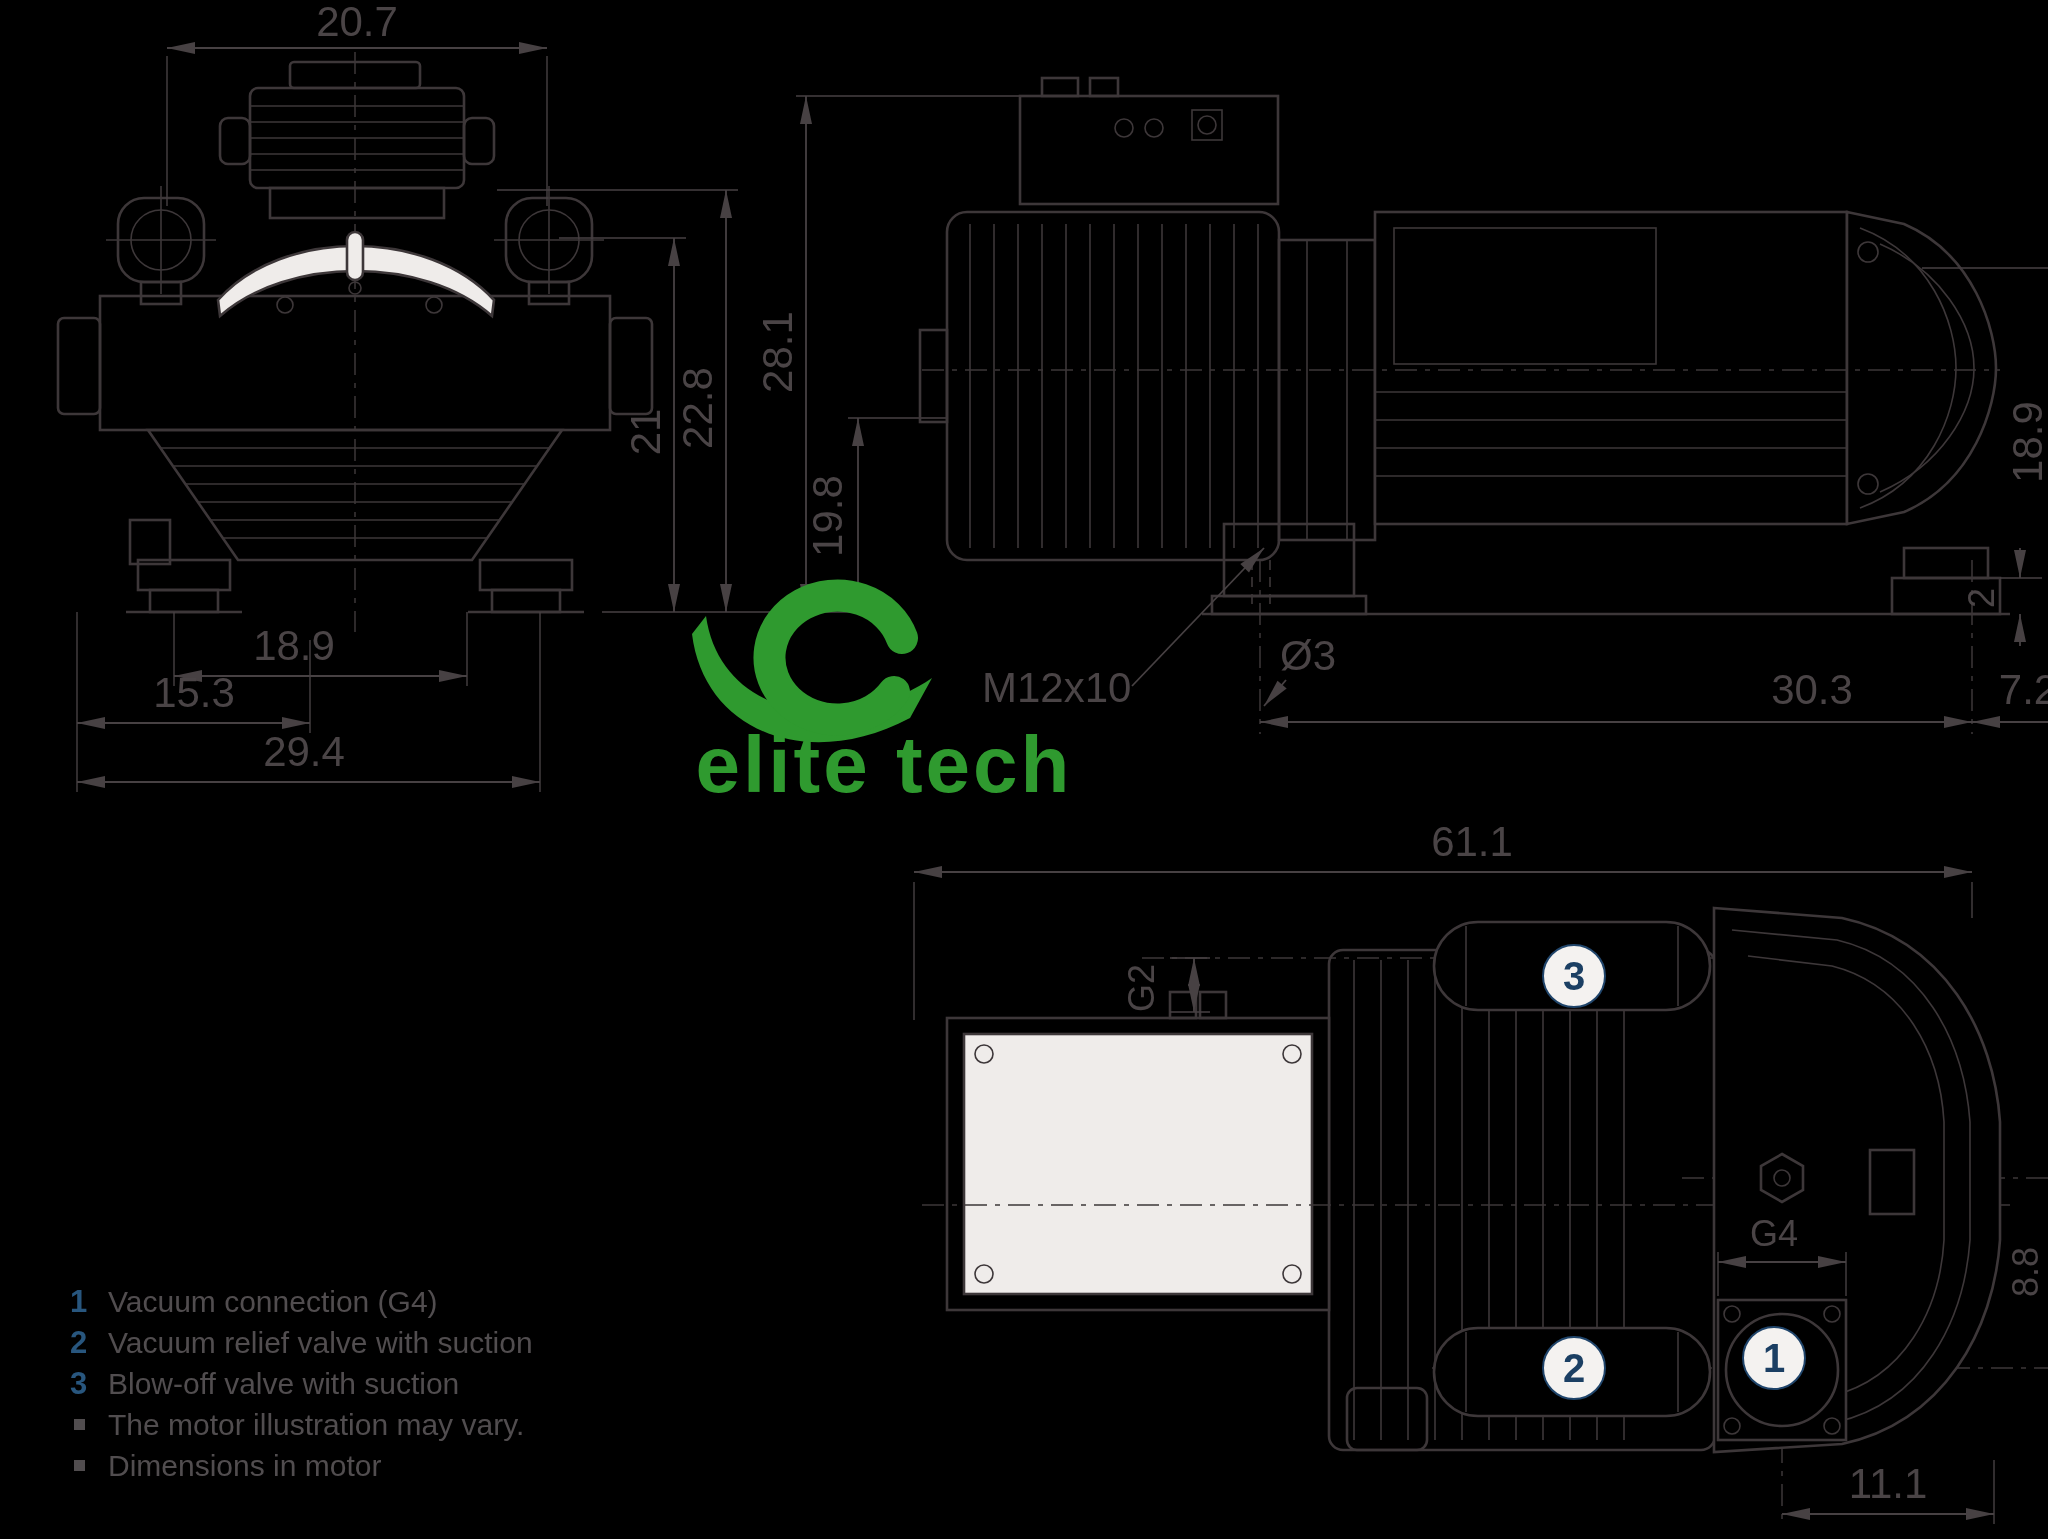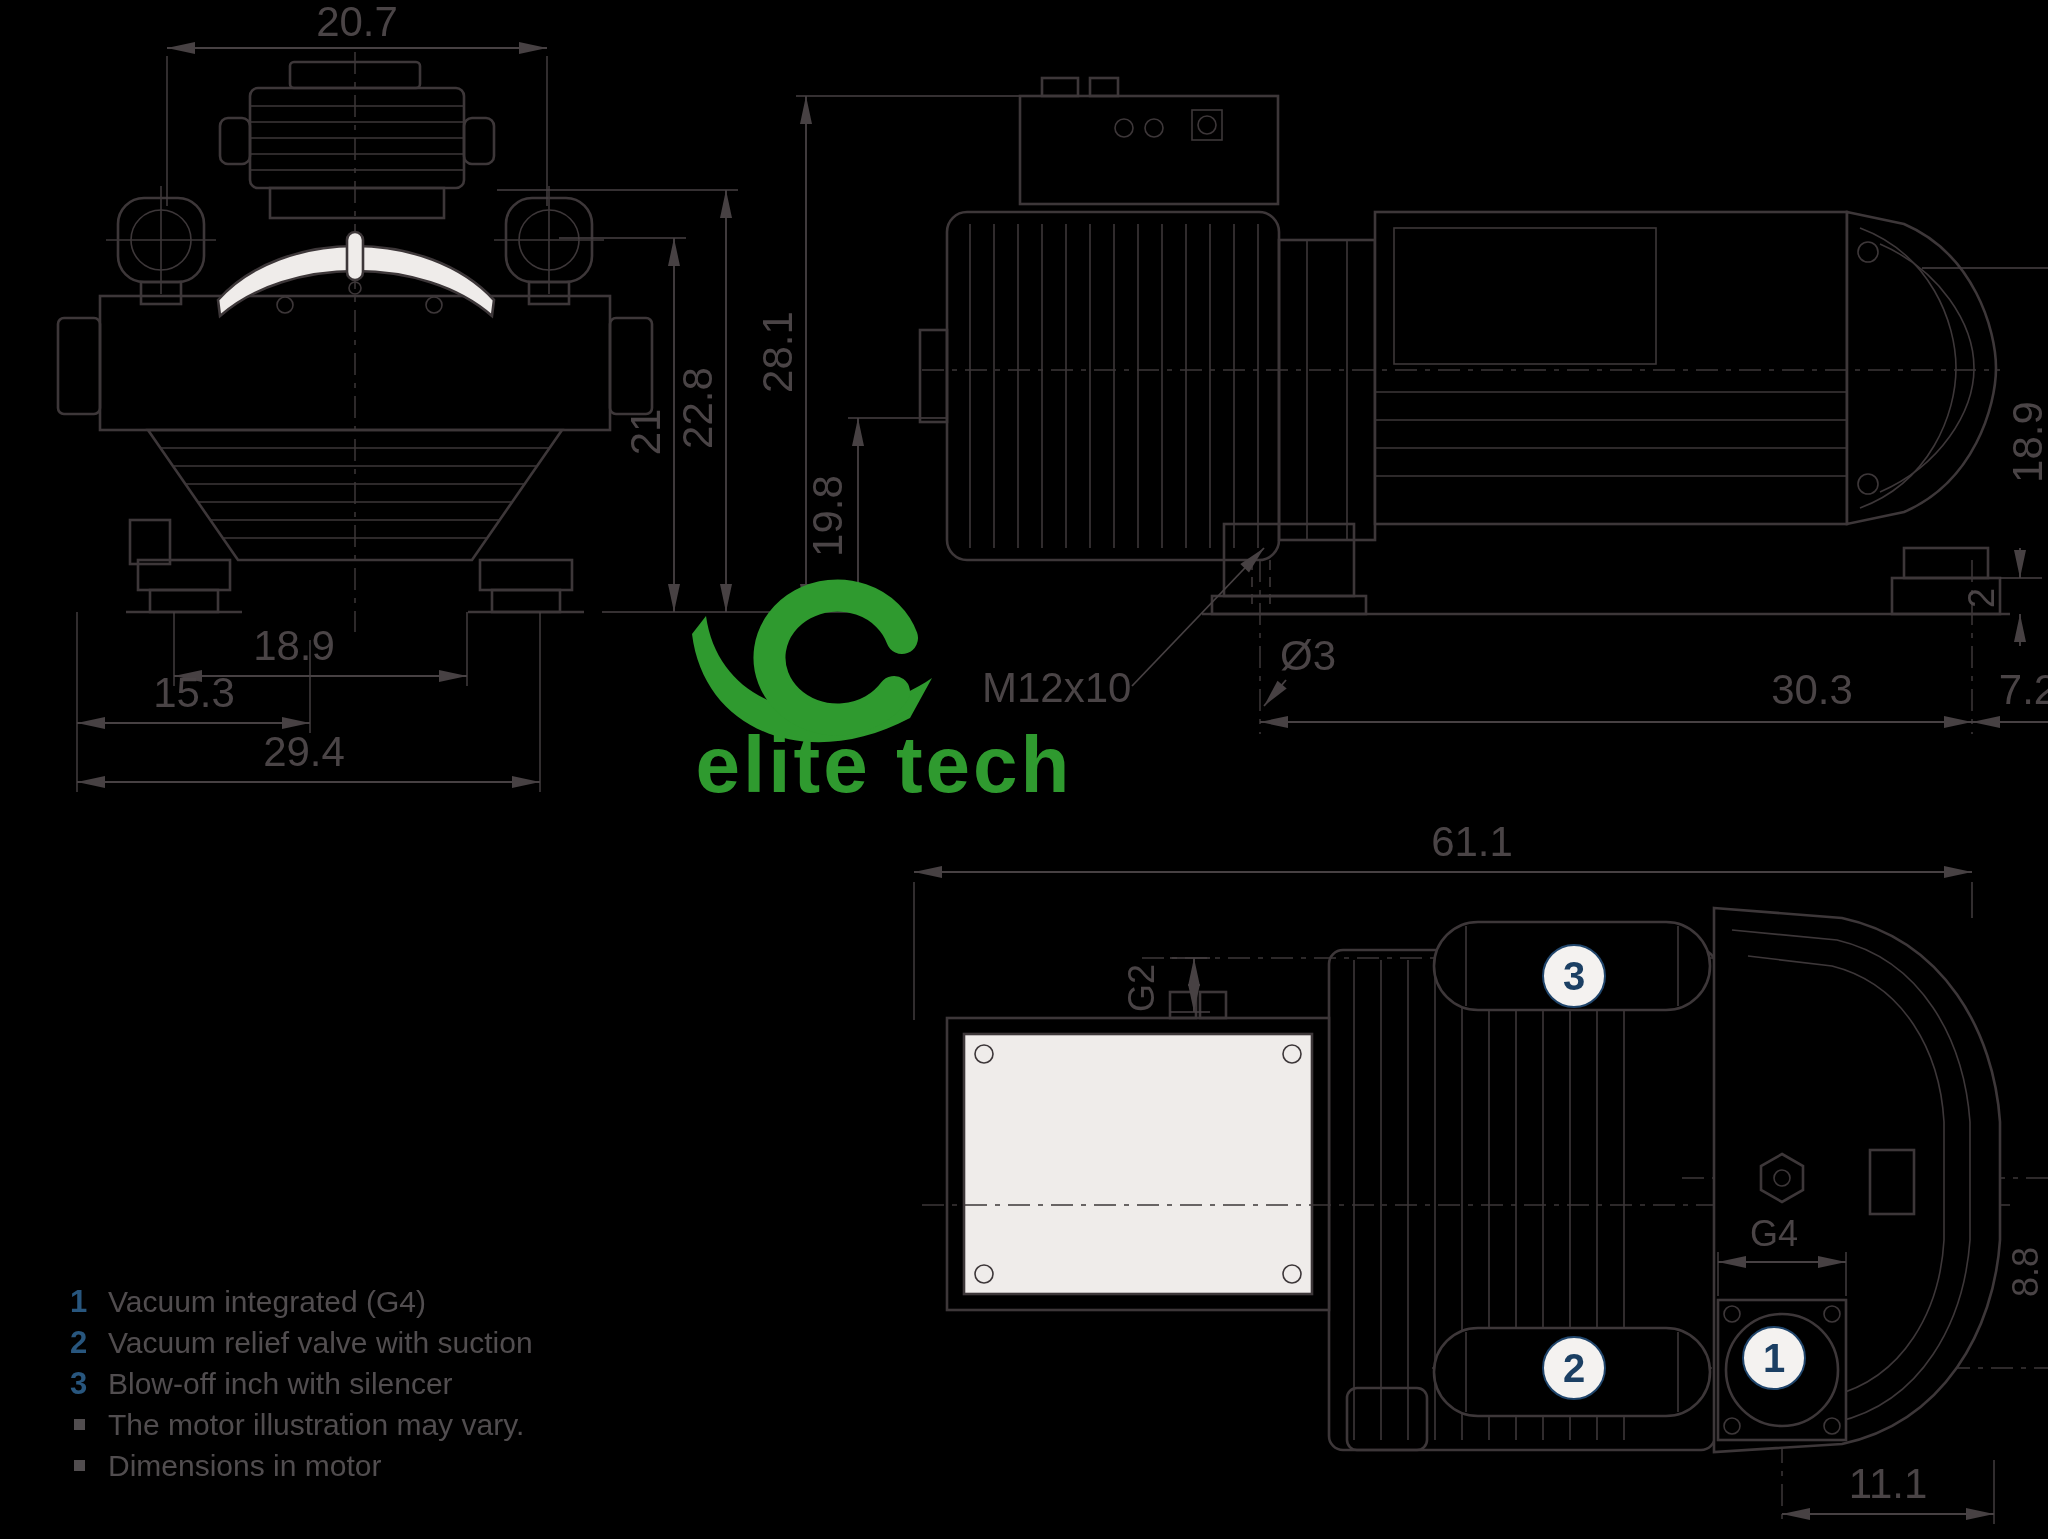--- a/index.html
+++ b/index.html
@@ -336,29 +336,29 @@
     <g>
       <circle class="callout-circ" cx="1732" cy="1358" r="31"></circle>
       <text class="callout-num" x="1732" y="1372" text-anchor="middle">1</text>
     </g>
   </g>
 </svg>
 
 <div id="legend">
   <div class="leg-row">
     <span class="leg-num">1</span>
-    <span class="leg-text">Vacuum integrated (G4)</span>
+    <span class="leg-text">Vacuum connection (G4)</span>
   </div>
   <div class="leg-row">
     <span class="leg-num">2</span>
     <span class="leg-text">Vacuum relief valve with suction</span>
   </div>
   <div class="leg-row">
     <span class="leg-num">3</span>
-    <span class="leg-text">Blow-off inch with silencer</span>
+    <span class="leg-text">Blow-off valve with suction</span>
   </div>
   <div class="leg-row">
     <span class="leg-bullet-cell">
           <span class="leg-bullet"></span>
         </span>
     <span class="leg-text">The motor illustration may vary.</span>
   </div>
   <div class="leg-row">
     <span class="leg-bullet-cell">
           <span class="leg-bullet"></span>

